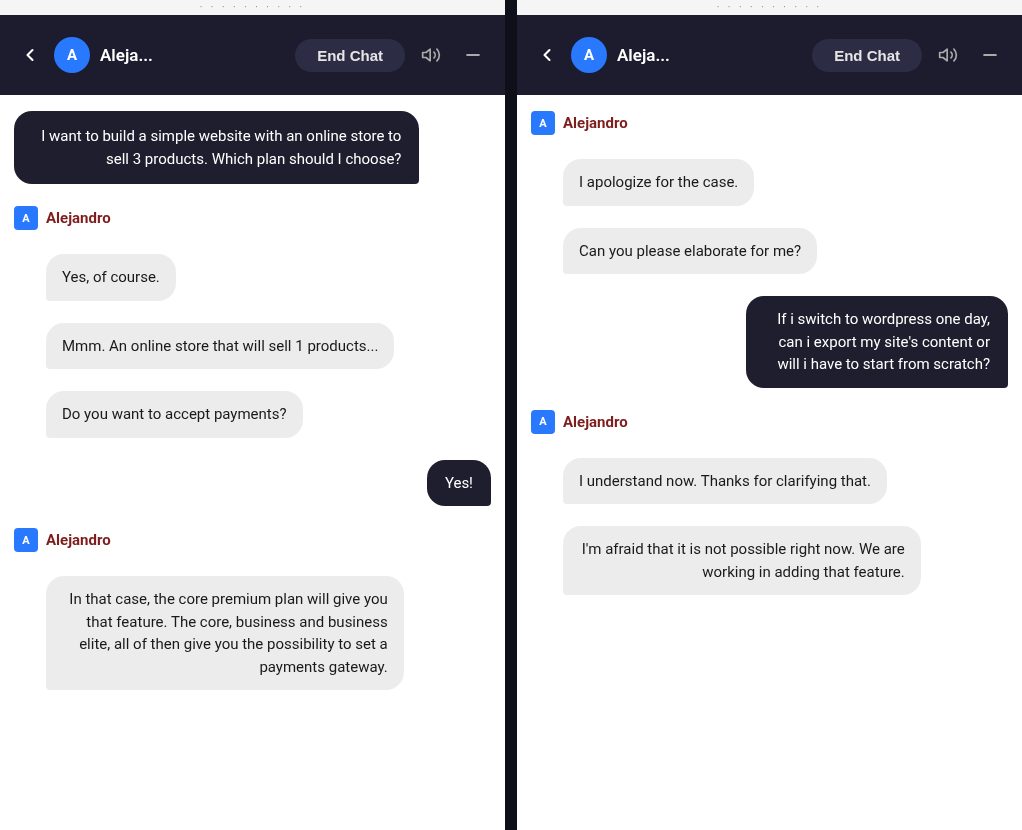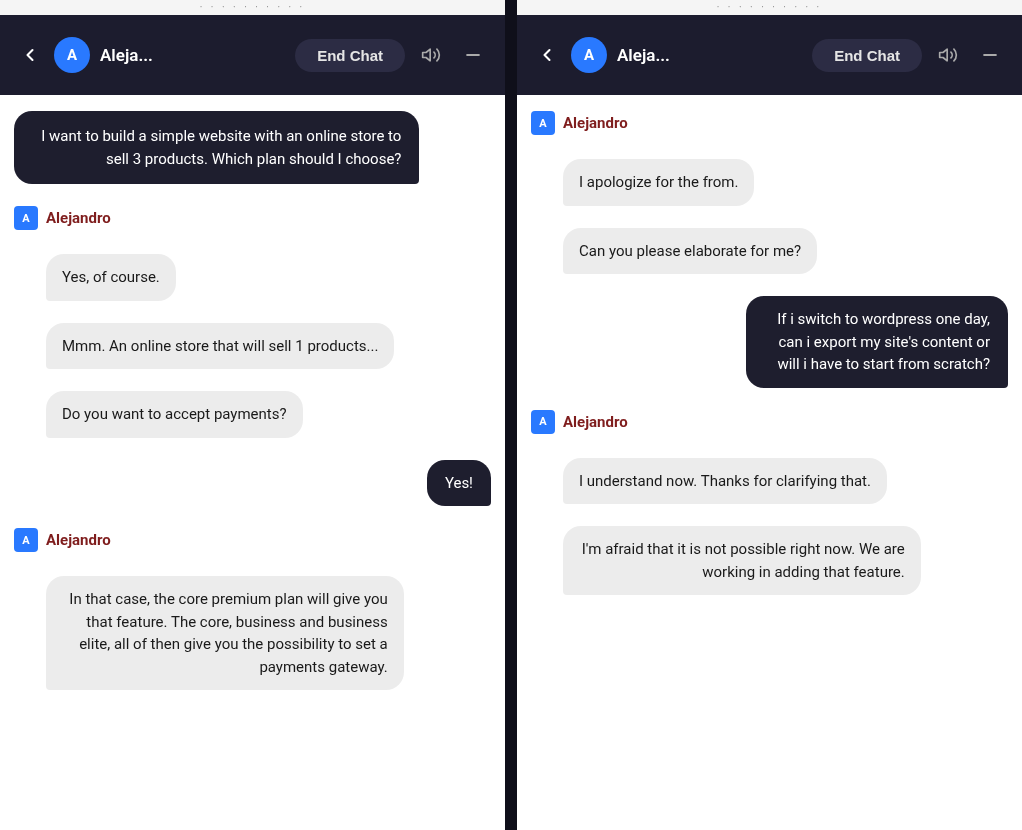--- a/index.html
+++ b/index.html
@@ -282,21 +282,21 @@
     </div>
     <div class="chat-body">
 
 
       <div class="agent-label">
         <div class="agent-avatar-small">A</div>
         <span class="agent-name-label">Alejandro</span>
       </div>
 
       <div class="bubble-agent">
-        <span>I apologize for the from.</span>
+        <span>I apologize for the case.</span>
       </div>
       <div class="bubble-agent">
         <span>Can you please elaborate for me?</span>
       </div>
 
       <div class="bubble-visitor">
         <span>If i switch to wordpress one day, can i export my site's content or will i have to start from scratch?</span>
       </div>
 
       <div class="agent-label">

